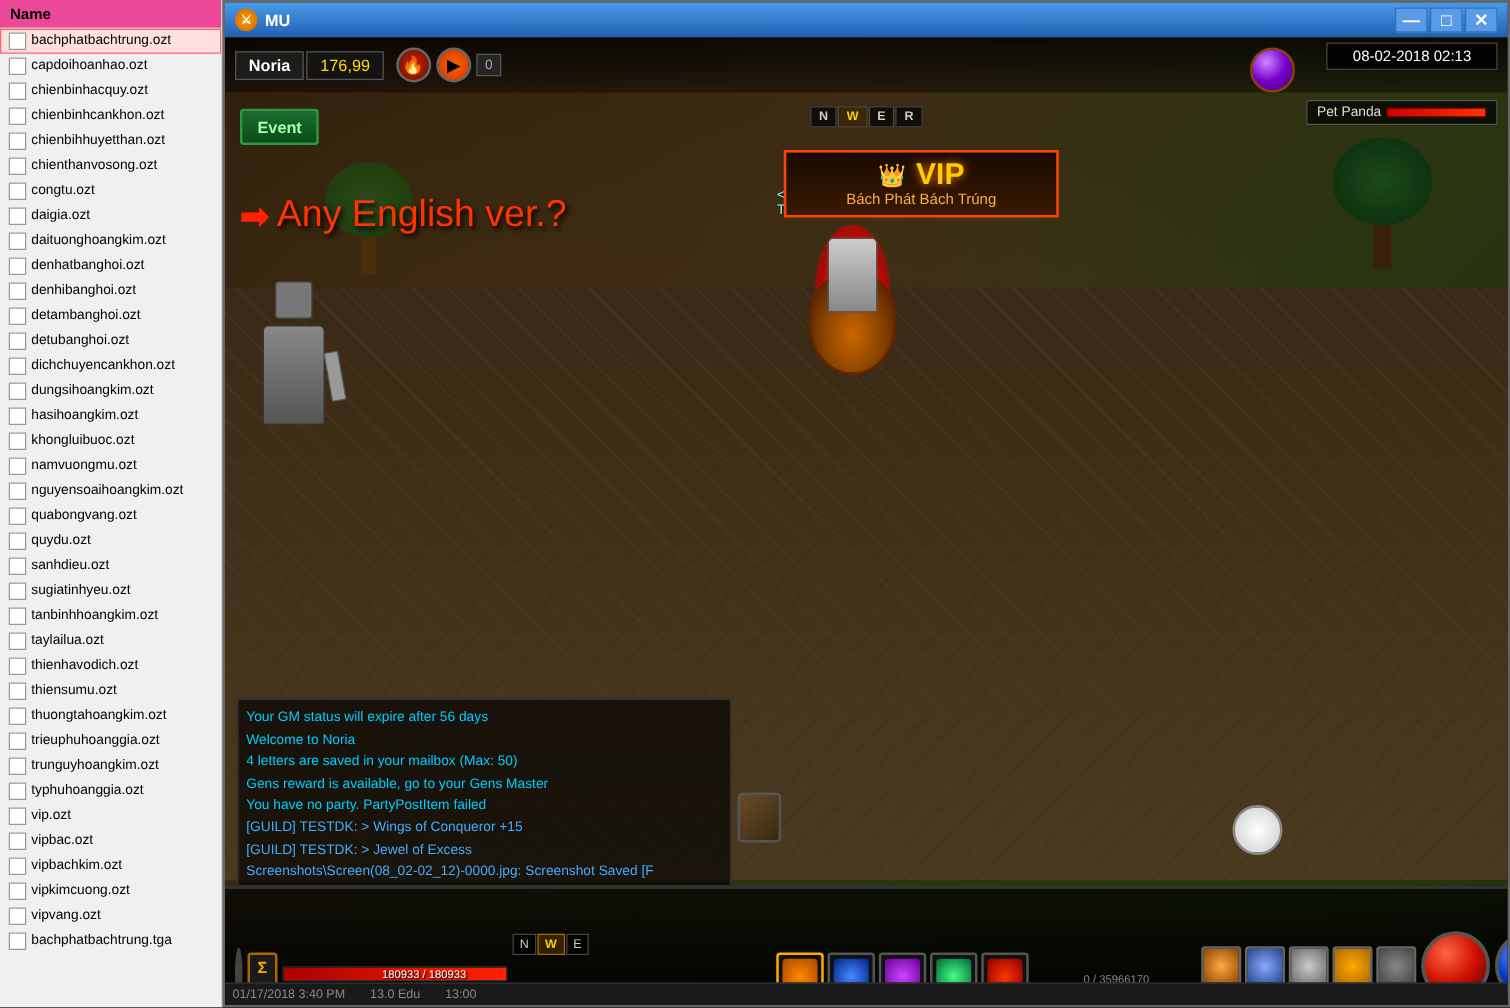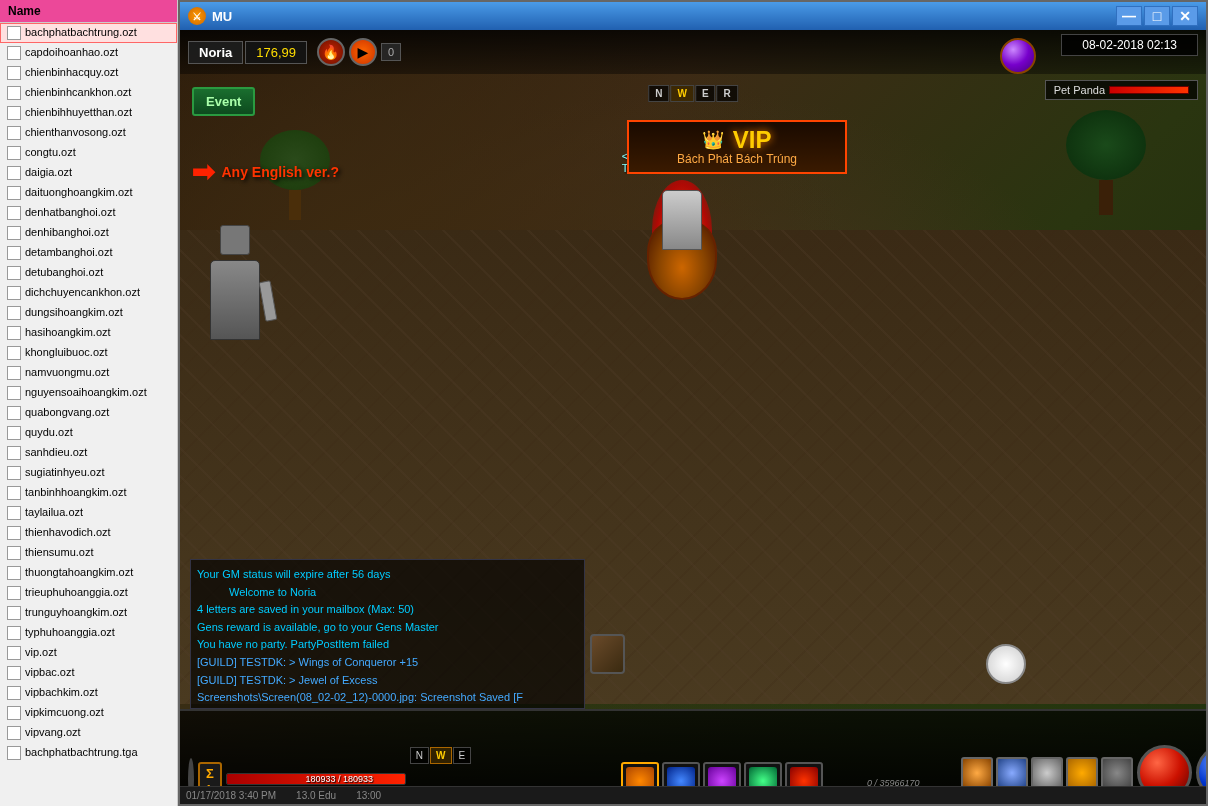--- a/index.html
+++ b/index.html
@@ -260,22 +260,22 @@
       align-items: center;
       gap: 6px;
     }
     #red-arrow {
       color: #ff2200;
       font-size: 28px;
       font-weight: bold;
     }
     #english-text {
       color: #ff3300;
-      font-size: 14px;
-      font-weight: bold;
+      font-size: 30px;
+      font-weight: normal;
       text-shadow: 2px 2px 4px #000;
     }
 
     
     #vip-banner {
       position: absolute;
       top: 90px;
       left: 50%;
       transform: translateX(-30%);
       background: linear-gradient(to bottom, #1a0a00, #3a1a00);
@@ -796,21 +796,21 @@
       </div>
     </div>
 
     <div style="position:absolute;bottom:120px;right:180px;z-index:8;">
       <div style="width:40px;height:40px;background:radial-gradient(circle,#fff,#ccc);border-radius:50%;border:2px solid #888;"></div>
     </div>
 
     <div id="chat-box">
       <div id="chat-lines-container">
           <span class="chat-line" style="color: rgb(0, 204, 255);">Your GM status will expire after 56 days</span>
-          <span class="chat-line" style="color: rgb(0, 204, 255); margin-left: 32px;">Welcome to Noria</span>
+          <span class="chat-line" style="color: rgb(0, 204, 255);">Welcome to Noria</span>
           <span class="chat-line" style="color: rgb(0, 204, 255);">4 letters are saved in your mailbox (Max: 50)</span>
           <span class="chat-line" style="color: rgb(0, 204, 255);">Gens reward is available, go to your Gens Master</span>
           <span class="chat-line" style="color: rgb(0, 204, 255);">You have no party. PartyPostItem failed</span>
           <span class="chat-line" style="color: rgb(68, 170, 255);">[GUILD] TESTDK: &gt; Wings of Conqueror +15</span>
           <span class="chat-line" style="color: rgb(68, 170, 255);">[GUILD] TESTDK: &gt; Jewel of Excess</span>
           <span class="chat-line" style="color: rgb(68, 170, 255);">Screenshots\Screen(08_02-02_12)-0000.jpg: Screenshot Saved [F</span>
         </div>
     </div>
 
     <div id="bottom-hud">
@@ -876,21 +876,21 @@
         </div>
         <div class="skill-slot">
           <div class="skill-inner-green"></div>
         </div>
         <div class="skill-slot">
           <div class="skill-inner-red"></div>
         </div>
       </div>
 
       <div style="display:flex;flex-direction:column;gap:2px;margin:0 4px;align-self:flex-end;padding-bottom:2px;">
-        <div style="font-size:9px;color:#888;text-align:center;font-style:italic;">0 / 35966170</div>
+        <div style="font-size:9px;color:#888;text-align:center;">0 / 35966170</div>
         <div style="width:120px;height:8px;background:#111;border:1px solid #333;border-radius:2px;">
           <div style="width:5%;height:100%;background:linear-gradient(to right,#3300aa,#8800ff);"></div>
         </div>
       </div>
 
       <div id="hud-right-orbs">
 
         <div style="display:flex;gap:3px;align-items:center;">
           <div style="width:32px;height:32px;background:radial-gradient(#ffaa44,#884400);border:2px solid #666;border-radius:3px;cursor:pointer;"></div>
           <div style="width:32px;height:32px;background:radial-gradient(#88aaff,#224488);border:2px solid #666;border-radius:3px;cursor:pointer;"></div>

